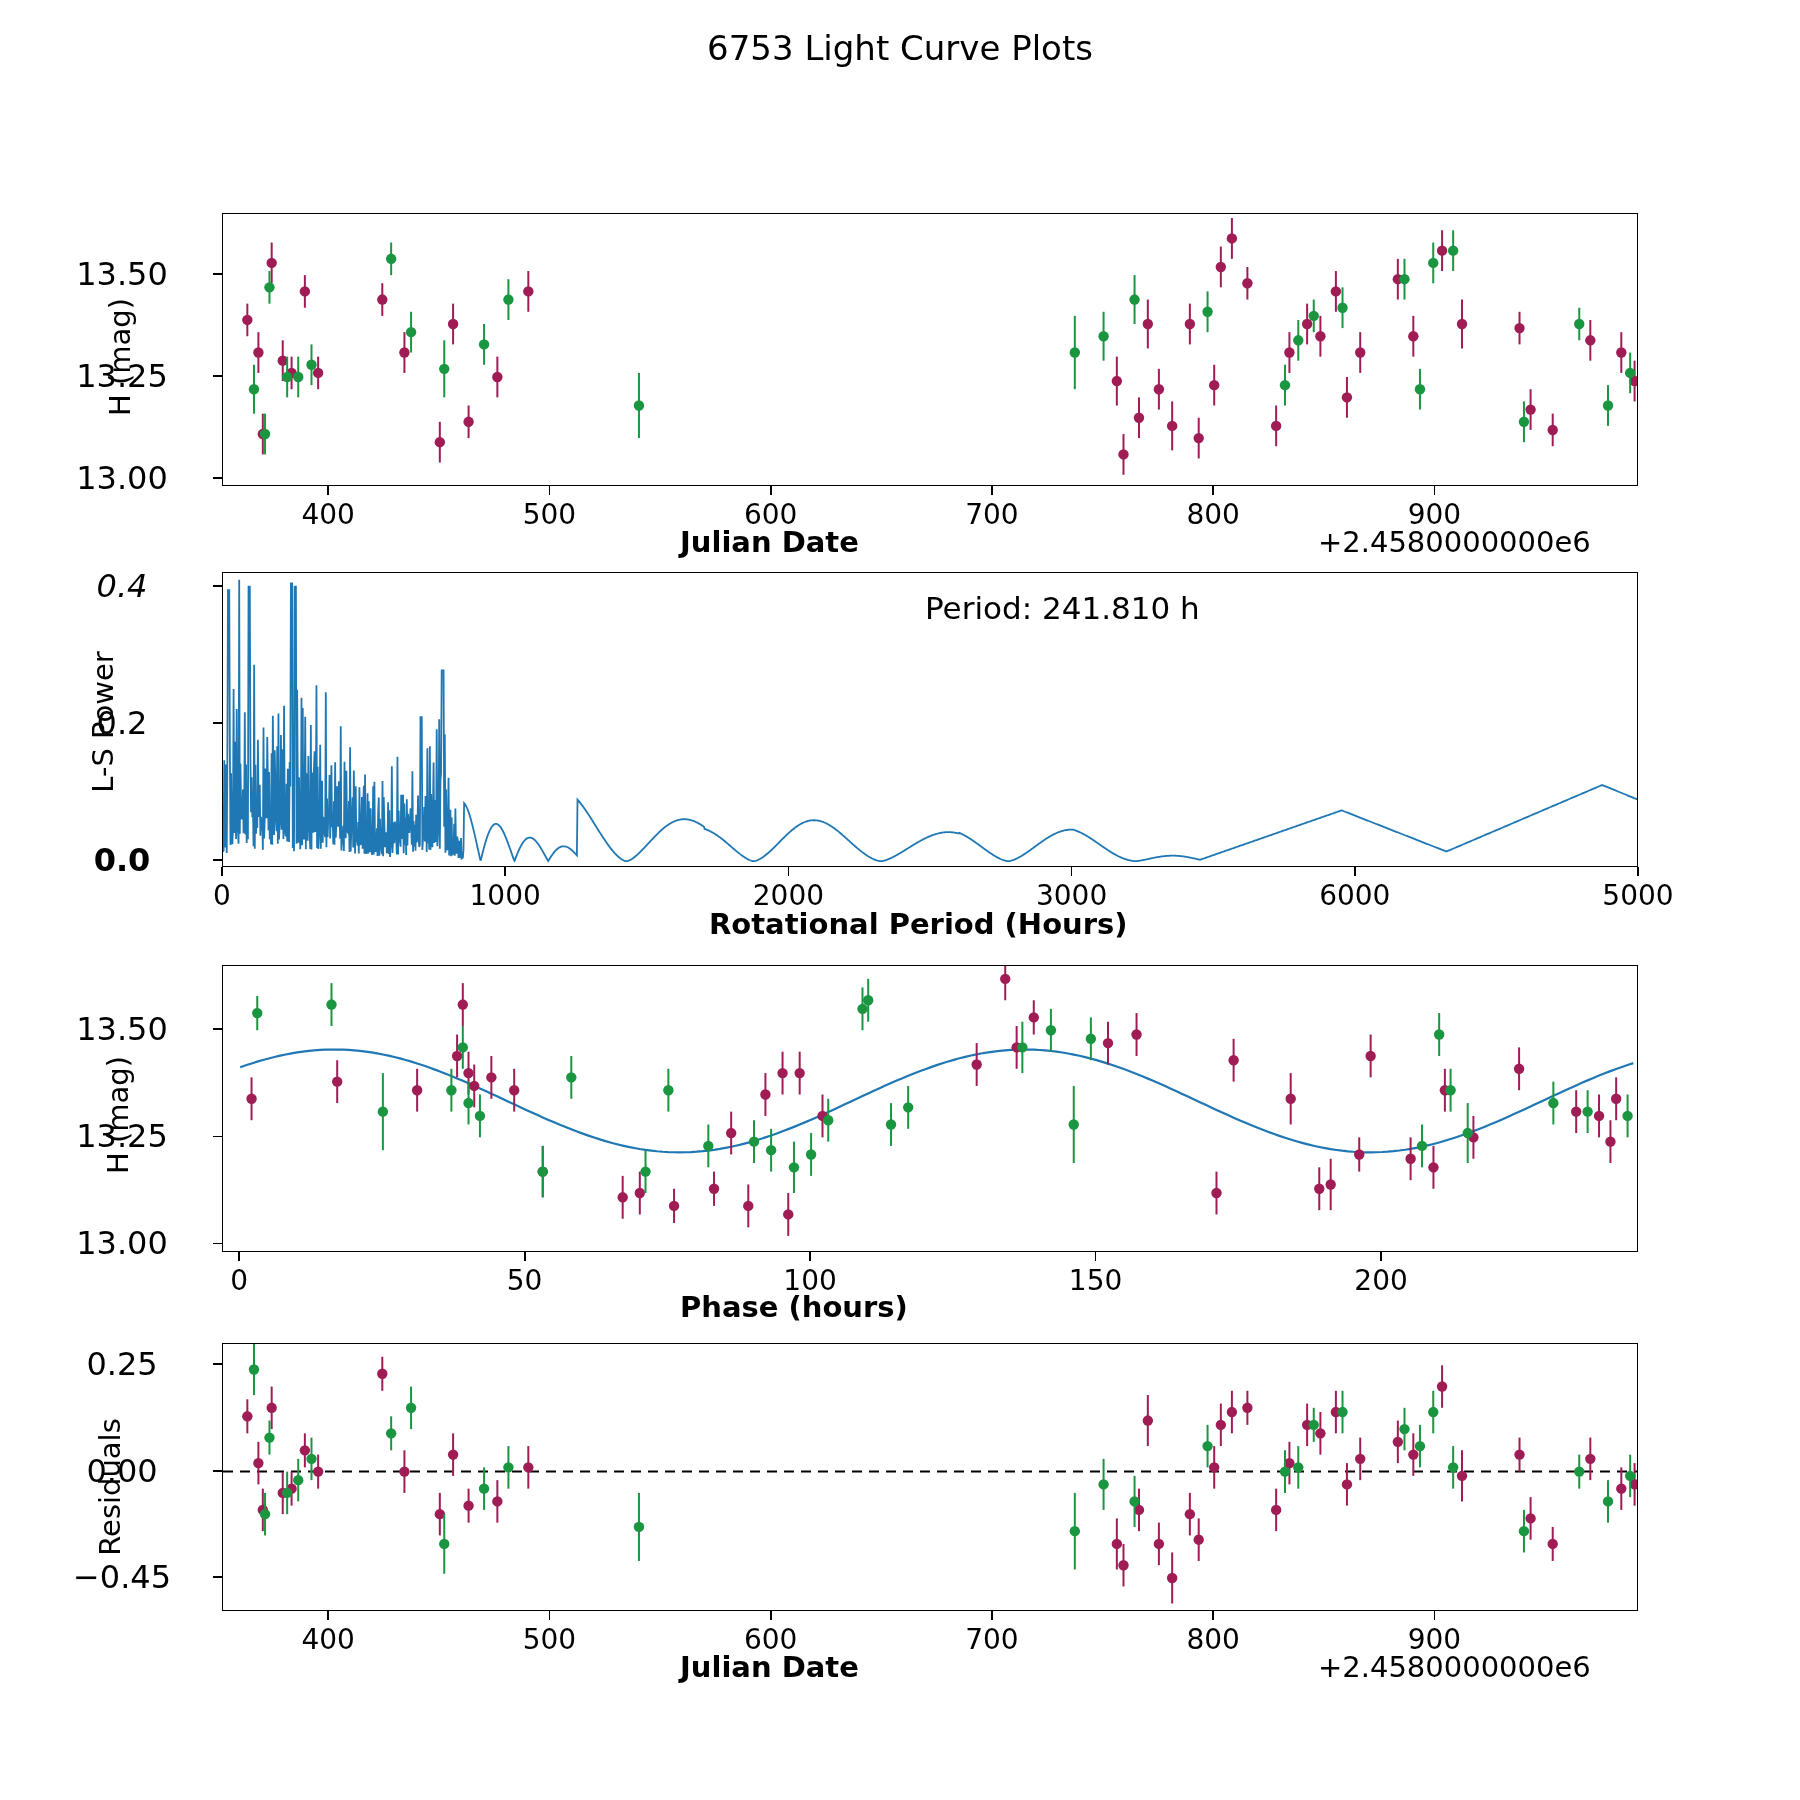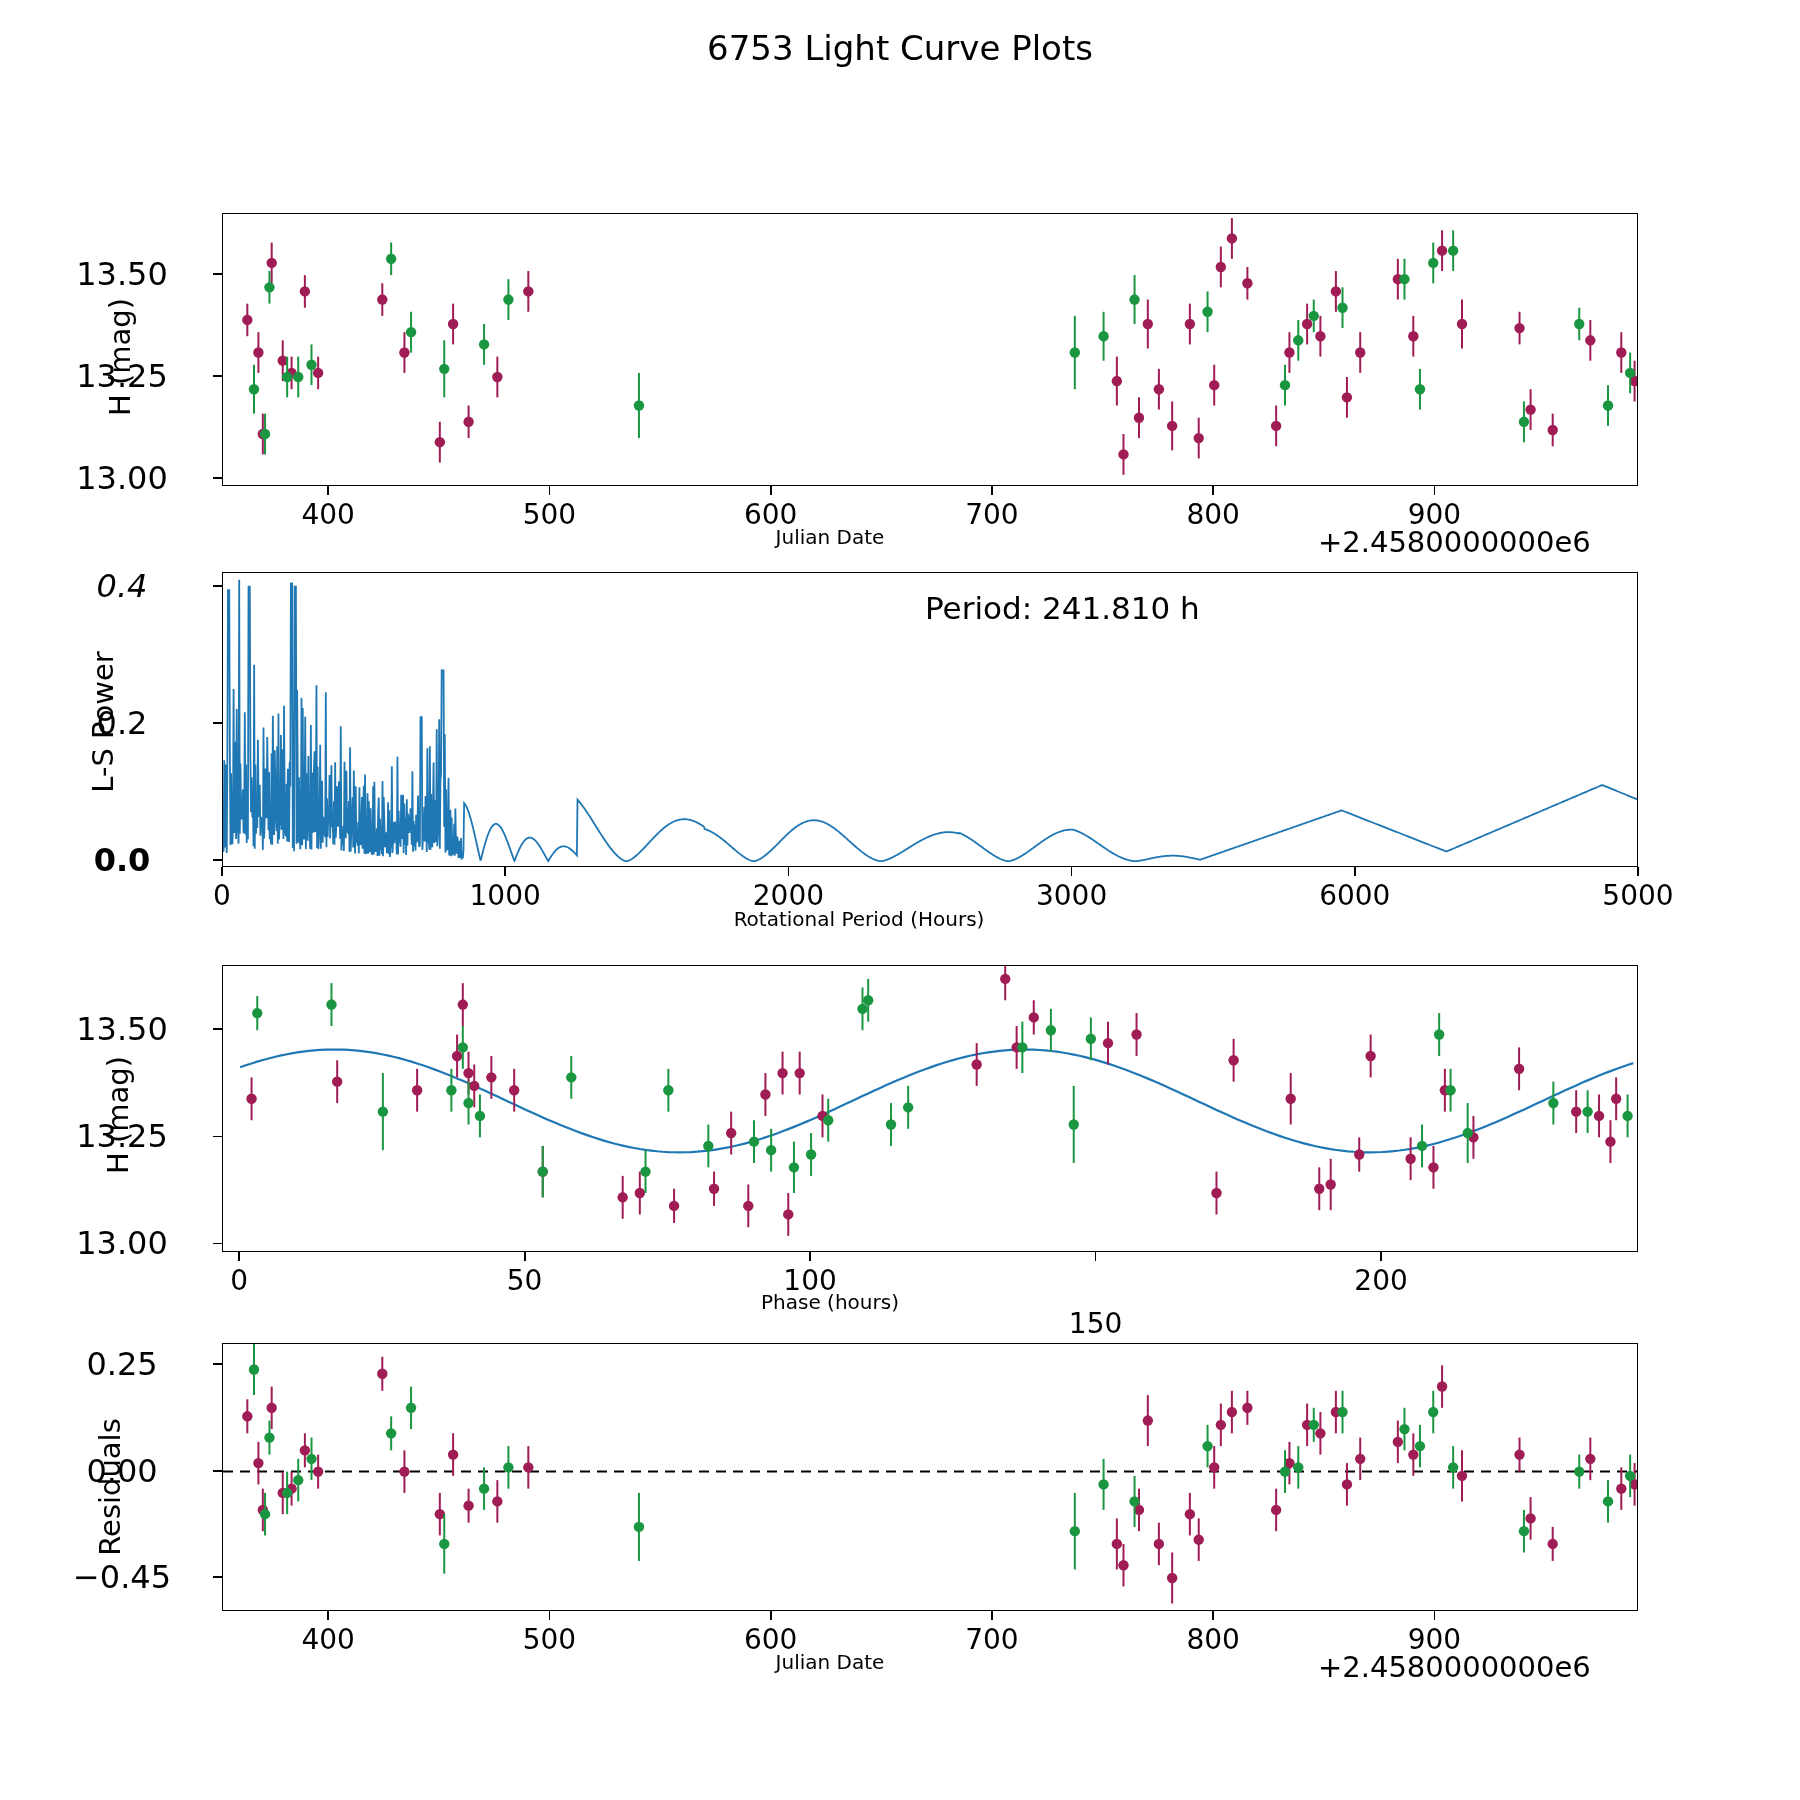--- a/index.html
+++ b/index.html
@@ -40,23 +40,23 @@
   }
   .ylabel {
     position: absolute;
     transform-origin: 50% 50%;
     font-size: 29px;
     white-space: nowrap;
     text-align: center;
   }
   .xlabel {
     position: absolute;
-    font-size: 20px;
-    text-align: center;
+    font-size: 29px;
     white-space: nowrap;
+    font-weight: bold;
   }
   .offset-label {
     position: absolute;
     font-size: 29px;
     white-space: nowrap;
   }
   .tick-label-y {
     position: absolute;
     font-size: 32px;
     text-align: center;
@@ -626,21 +626,21 @@
       <div class="tick-label-y" style="width: 170px; left: 37px; top: 1117.34px;">13.25</div>
       <div class="tick-mark" style="left: 213px; top: 1028.45px; width: 9px; height: 1.8px;"></div>
       <div class="tick-label-y" style="width: 170px; left: 37px; top: 1010.25px;">13.50</div>
       <div class="tick-mark" style="left: 238.229px; top: 1252px; width: 1.8px; height: 9px;"></div>
       <div class="tick-label-x" style="width: 160px; left: 159.129px; top: 1264px;">0</div>
       <div class="tick-mark" style="left: 523.713px; top: 1252px; width: 1.8px; height: 9px;"></div>
       <div class="tick-label-x" style="width: 160px; left: 444.613px; top: 1264px;">50</div>
       <div class="tick-mark" style="left: 809.197px; top: 1252px; width: 1.8px; height: 9px;"></div>
       <div class="tick-label-x" style="width: 160px; left: 730.097px; top: 1264px;">100</div>
       <div class="tick-mark" style="left: 1094.68px; top: 1252px; width: 1.8px; height: 9px;"></div>
-      <div class="tick-label-x" style="width: 160px; left: 1015.58px; top: 1264px; margin-top: 43px;">150</div>
+      <div class="tick-label-x" style="width: 160px; left: 1015.58px; top: 1264px;">150</div>
       <div class="tick-mark" style="left: 1380.16px; top: 1252px; width: 1.8px; height: 9px;"></div>
       <div class="tick-label-x" style="width: 160px; left: 1301.06px; top: 1264px;">200</div>
       <div class="tick-mark" style="left: 213px; top: 1576.17px; width: 9px; height: 1.8px;"></div>
       <div class="tick-label-y" style="width: 170px; left: 37px; top: 1557.97px;">−0.45</div>
       <div class="tick-mark" style="left: 213px; top: 1469.82px; width: 9px; height: 1.8px;"></div>
       <div class="tick-label-y" style="width: 170px; left: 37px; top: 1451.62px;">0.00</div>
       <div class="tick-mark" style="left: 213px; top: 1363.47px; width: 9px; height: 1.8px;"></div>
       <div class="tick-label-y" style="width: 170px; left: 37px; top: 1345.27px;">0.25</div>
       <div class="tick-mark" style="left: 327.3px; top: 1611px; width: 1.8px; height: 9px;"></div>
       <div class="tick-label-x" style="width: 160px; left: 248.2px; top: 1623px;">400</div>

